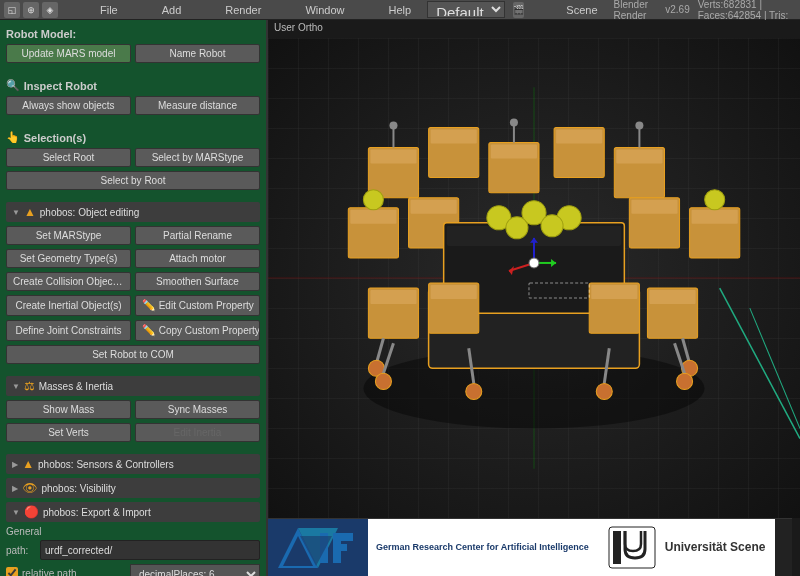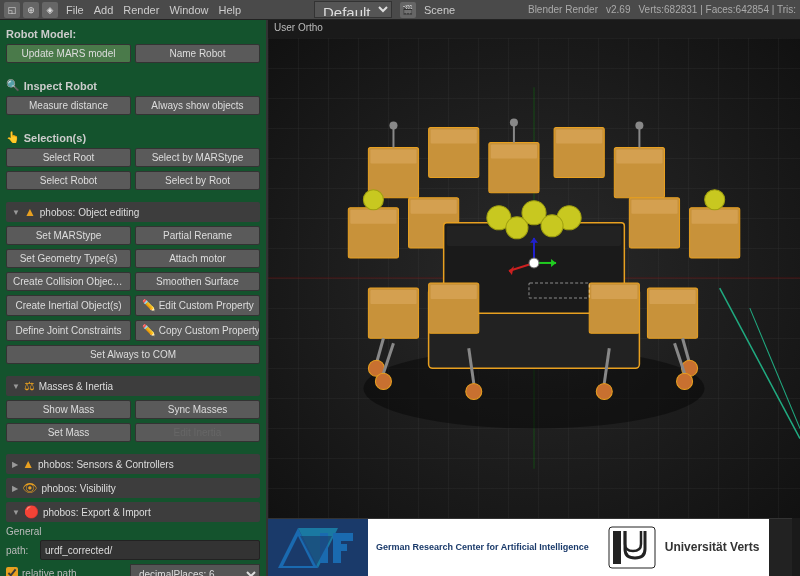--- a/index.html
+++ b/index.html
@@ -40,20 +40,21 @@
       font-size: 9px;
       cursor: pointer;
     }
     .menu-bar-items {
       display: flex;
       gap: 10px;
     }
     .menu-bar-item {
       cursor: pointer;
       color: #ccc;
+      margin-left: 34px;
     }
     .menu-spacer { flex: 1; }
     .mode-select {
       background: #555;
       border: 1px solid #333;
       color: #ddd;
       font-size: 15px;
       padding: 1px 4px;
       height: 17px;
     }
@@ -344,36 +345,35 @@
       <button class="blender-btn">Name Robot</button>
     </div>
 
     <div class="section-divider"></div>
 
     <div class="section-header">
       <span class="section-icon">🔍</span>
       <span>Inspect Robot</span>
     </div>
     <div class="btn-row">
+      <button class="blender-btn">Always show objects</button>
       <button class="blender-btn">Measure distance</button>
-      <button class="blender-btn">Always show objects</button>
     </div>
 
     <div class="section-divider"></div>
 
     <div class="section-header">
       <span class="section-icon">👆</span>
       <span>Selection(s)</span>
     </div>
     <div class="btn-row">
       <button class="blender-btn">Select Root</button>
       <button class="blender-btn">Select by MARStype</button>
     </div>
     <div class="btn-row">
-      <button class="blender-btn">Select Robot</button>
       <button class="blender-btn">Select by Root</button>
     </div>
 
     <div class="section-divider"></div>
 
     <div class="collapse-header">
       <span class="collapse-triangle">▼</span>
       <span class="collapse-icon">▲</span>
       <span class="collapse-title">phobos: Object editing</span>
     </div>
@@ -397,36 +397,36 @@
       </button>
     </div>
     <div class="btn-row">
       <button class="blender-btn">Define Joint Constraints</button>
       <button class="blender-btn" style="display:flex;align-items:center;gap:3px;">
         <span class="pencil-icon">✏️</span>
         <span>Copy Custom Property</span>
       </button>
     </div>
     <div class="btn-row">
-      <button class="blender-btn">Set Always to COM</button>
+      <button class="blender-btn">Set Robot to COM</button>
     </div>
 
     <div class="section-divider"></div>
 
     <div class="collapse-header">
       <span class="collapse-triangle">▼</span>
       <span class="collapse-icon">⚖</span>
       <span class="collapse-title">Masses &amp; Inertia</span>
     </div>
     <div class="btn-row">
       <button class="blender-btn">Show Mass</button>
       <button class="blender-btn">Sync Masses</button>
     </div>
     <div class="btn-row">
-      <button class="blender-btn">Set Mass</button>
+      <button class="blender-btn">Set Verts</button>
       <button class="blender-btn" style="color:#666;">Edit Inertia</button>
     </div>
 
     <div class="section-divider"></div>
 
     <div class="collapse-header">
       <span class="collapse-triangle">▶</span>
       <span class="collapse-icon">▲</span>
       <span class="collapse-title">phobos: Sensors &amp; Controllers</span>
     </div>
@@ -637,19 +637,19 @@
 
         <svg class="uni-logo-icon" viewBox="0 0 50 45">
 
           <rect x="2" y="2" width="46" height="41" rx="3" fill="none" stroke="#222" stroke-width="1"></rect>
 
           <rect x="6" y="6" width="8" height="33" fill="#222"></rect>
 
           <path d="M18,6 L18,24 Q18,33 28,33 Q38,33 38,24 L38,6" fill="none" stroke="#222" stroke-width="3"></path>
           <path d="M18,6 L18,19 Q18,26 26,26 Q34,26 34,19 L34,6" fill="none" stroke="#222" stroke-width="2.5"></path>
         </svg>
-        <span class="uni-name">Universität Verts</span>
+        <span class="uni-name">Universität Scene</span>
       </div>
     </div>
 
   </div>
 
 </div>
 
 </body></html>

